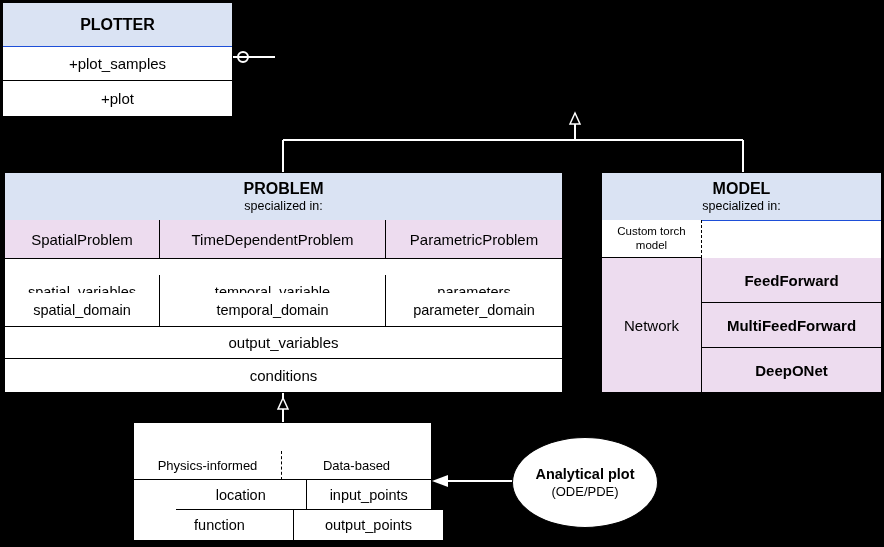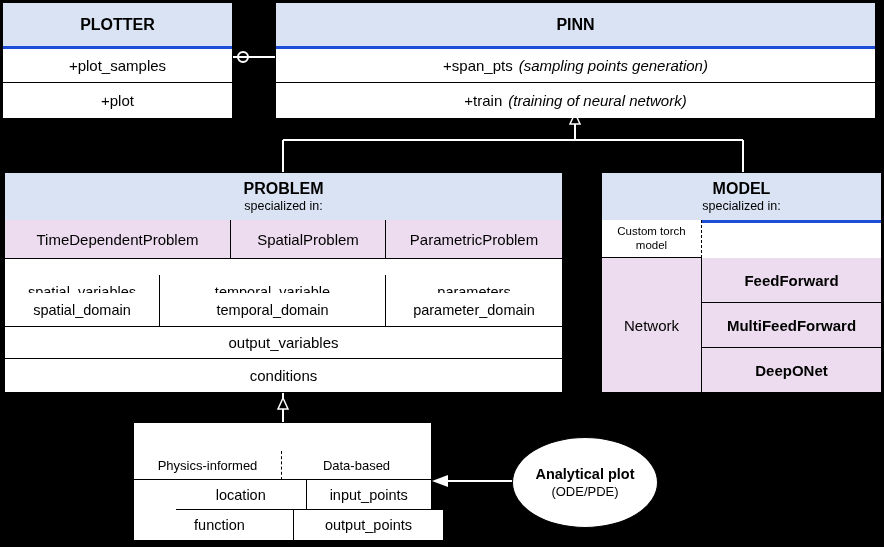--- a/index.html
+++ b/index.html
@@ -16,21 +16,21 @@
     overflow: hidden;
   }
   .box {
     position: absolute;
     box-sizing: border-box;
     background: #ffffff;
     border: 1px solid #000000;
   }
   .hdr {
     background: #dae3f3;
-    border-bottom: 3px solid #1d4ed8;
+    border-bottom: 1px solid #1d4ed8;
     text-align: center;
     font-weight: bold;
     font-size: 16px;
     color: #000000;
     display: flex;
     flex-direction: column;
     align-items: center;
     justify-content: center;
   }
   .hdr .sub {
@@ -121,45 +121,30 @@
       <span>PLOTTER</span>
     </div>
     <div class="row" style="height:34px;">
       <span>+plot_samples</span>
     </div>
     <div class="row last" style="height:35px;">
       <span>+plot</span>
     </div>
   </div>
 
-  <div class="box" style="left:275px; top:2px; width:601px; height:113px;">
-    <div class="hdr" style="height:43px;">
-      <span>PINN</span>
-    </div>
-    <div class="row" style="height:34px;">
-      <span>+span_pts</span>
-      <span style="width:6px"></span>
-      <span class="it">(sampling points generation)</span>
-    </div>
-    <div class="row last" style="height:35px;">
-      <span>+train</span>
-      <span style="width:6px"></span>
-      <span class="it">(training of neural network)</span>
-    </div>
-  </div>
 
   <div class="box" style="left:4px; top:172px; width:559px; height:221px;">
     <div class="hdr" style="height:47px;">
       <span>PROBLEM</span>
       <span class="sub">specialized in:</span>
     </div>
 
     <div style="position:absolute; left:0; top:47px; width:557px; height:39px; display:flex;">
+      <div class="cell pink bdr-r bdr-b" style="width:155px; height:39px; font-size:15px;">SpatialProblem</div>
       <div class="cell pink bdr-r bdr-b" style="width:226px; height:39px; font-size:15px;">TimeDependentProblem</div>
-      <div class="cell pink bdr-r bdr-b" style="width:155px; height:39px; font-size:15px;">SpatialProblem</div>
       <div class="cell pink bdr-b" style="width:176px; height:39px; font-size:15px;">ParametricProblem</div>
     </div>
 
     <div style="position:absolute; left:0; top:102px; width:557px; height:34px; display:flex;">
       <div class="cell bdr-r bdr-b" style="width:155px; height:34px;">spatial_variables</div>
       <div class="cell bdr-r bdr-b" style="width:226px; height:34px;">temporal_variable</div>
       <div class="cell bdr-b" style="width:176px; height:34px;">parameters</div>
     </div>
 
     <div style="position:absolute; left:0; top:120px; width:557px; height:34px; display:flex;">

